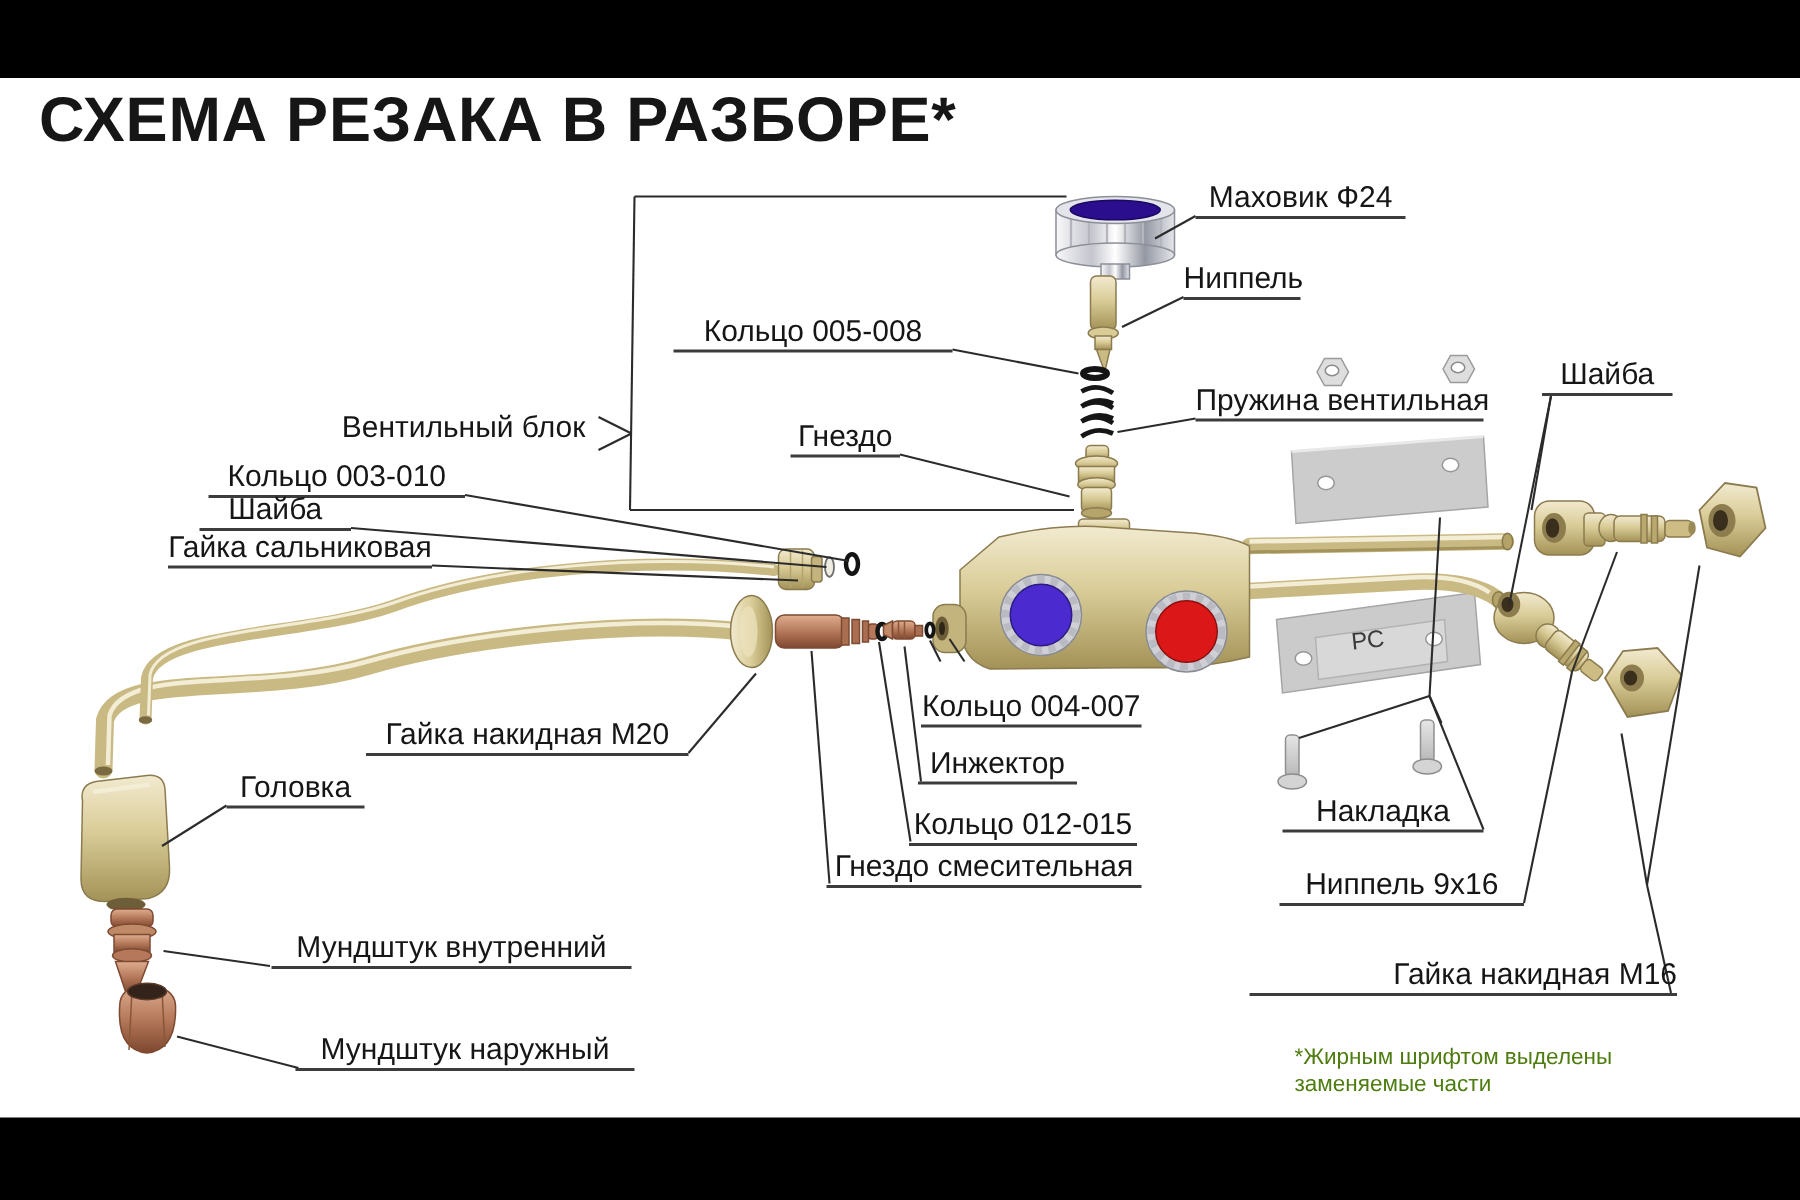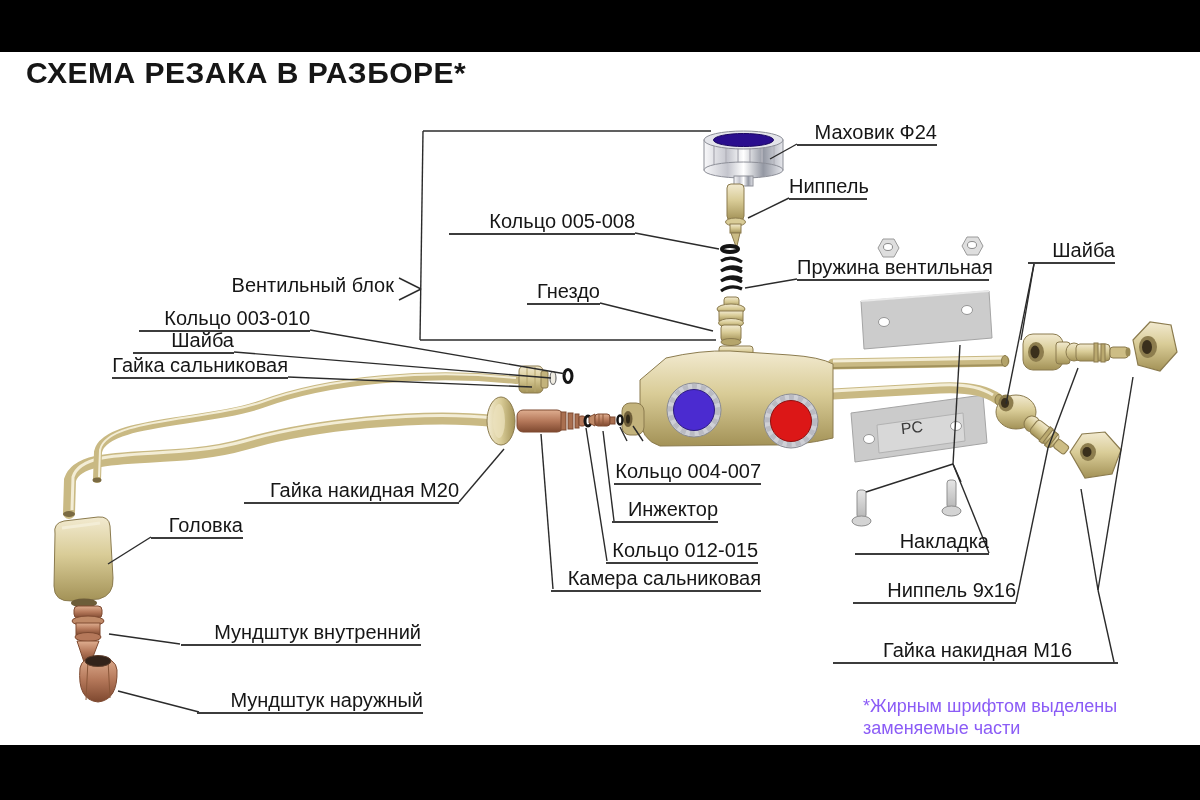--- a/index.html
+++ b/index.html
@@ -1,27 +1,27 @@
 <!DOCTYPE html>
 <html><head>
 <meta charset="utf-8">
 <style>
   html,body{margin:0;padding:0}
   body{width:1200px;height:800px;overflow:hidden;position:relative;background:#000;
        font-family:"Liberation Sans",sans-serif}
   #canvas{position:absolute;left:0;top:52px;width:1200px;height:693px;background:#fff;z-index:0}
   #diagram{position:absolute;left:0;top:0;z-index:2}
-  #title{position:absolute;left:26px;top:56px;font-size:30px;font-weight:bold;color:#161616;
+  #title{position:absolute;left:26px;top:56px;font-size:42px;font-weight:bold;color:#161616;
          letter-spacing:.5px;z-index:3;white-space:nowrap}
-  .lbl{position:absolute;color:#161616;font-size:20px;line-height:1.1;text-align:right;
+  .lbl{position:absolute;color:#161616;font-size:20px;line-height:1.1;text-align:center;
        border-bottom:2px solid #3c3c3c;padding-bottom:1px;white-space:nowrap;z-index:3}
   .b{font-weight:normal}
   .nl{border-bottom:none}
-  .tl{text-align:center;padding-left:4px}
-  #footnote{position:absolute;left:863px;top:696px;font-size:18px;color:#8b5cf6;
+  .tl{text-align:right;padding-left:4px}
+  #footnote{position:absolute;left:863px;top:696px;font-size:15px;color:#4d7c0f;
             white-space:pre-line;line-height:1.22;z-index:3}
   #plate-rc{position:absolute;left:889px;top:419px;width:46px;text-align:center;font-size:16px;
             color:#3a3a3a;transform:rotate(-6deg);z-index:3}
 </style>
 </head>
 <body>
 
 <div id="canvas"></div>
 
 <div id="title">СХЕМА РЕЗАКА В РАЗБОРЕ*</div>
@@ -313,21 +313,21 @@
 <div class="lbl" style="left:527px;top:280px;width:73px">Гнездо</div>
 <div class="lbl b nl" style="left:224px;top:274px;width:170px">Вентильный блок</div>
 <div class="lbl b" style="left:139px;top:307px;width:171px">Кольцо 003-010</div>
 <div class="lbl" style="left:133px;top:329px;width:101px">Шайба</div>
 <div class="lbl" style="left:112px;top:354px;width:176px">Гайка сальниковая</div>
 <div class="lbl" style="left:614px;top:460px;width:147px">Кольцо 004-007</div>
 <div class="lbl b" style="left:244px;top:479px;width:215px">Гайка накидная М20</div>
 <div class="lbl" style="left:612px;top:498px;width:106px">Инжектор</div>
 <div class="lbl" style="left:151px;top:514px;width:92px">Головка</div>
 <div class="lbl b" style="left:606px;top:539px;width:152px">Кольцо 012-015</div>
-<div class="lbl" style="left:551px;top:567px;width:210px">Камера сальниковая</div>
+<div class="lbl" style="left:551px;top:567px;width:210px">Гнездо смесительная</div>
 <div class="lbl" style="left:855px;top:530px;width:134px">Накладка</div>
 <div class="lbl b" style="left:853px;top:579px;width:163px">Ниппель 9х16</div>
 <div class="lbl b" style="left:181px;top:621px;width:240px">Мундштук внутренний</div>
 <div class="lbl b tl" style="left:833px;top:639px;width:281px">Гайка накидная М16</div>
 <div class="lbl b" style="left:197px;top:689px;width:226px">Мундштук наружный</div>
 
 <div id="plate-rc">РС</div>
 <div id="footnote">*Жирным шрифтом выделены
 заменяемые части</div>
 

